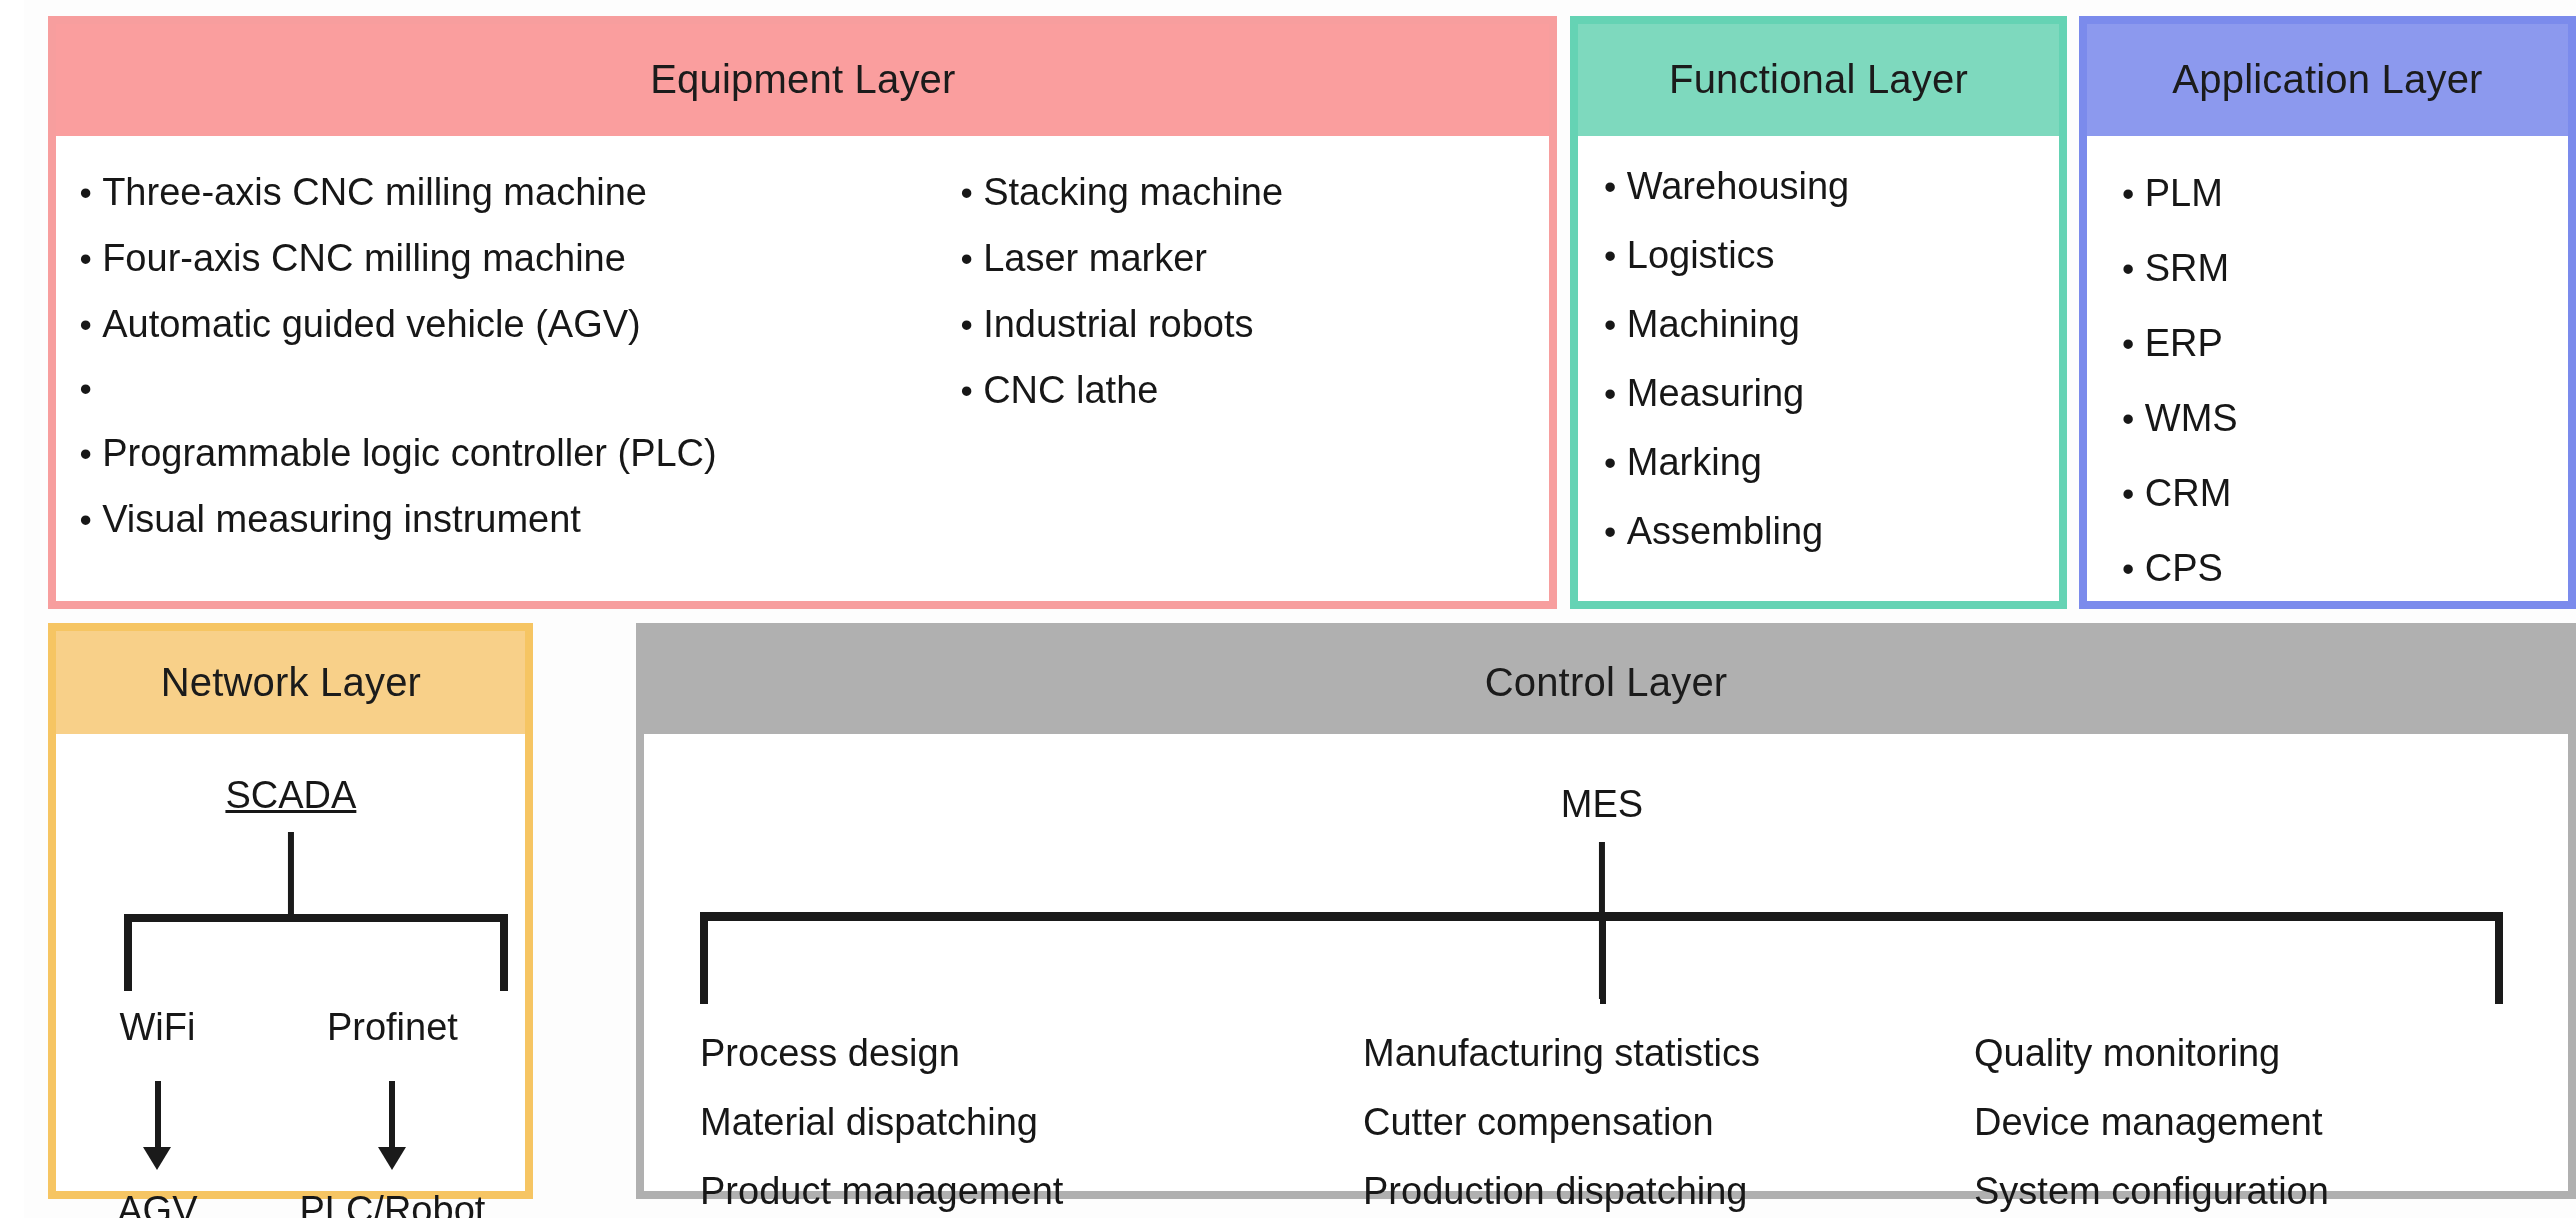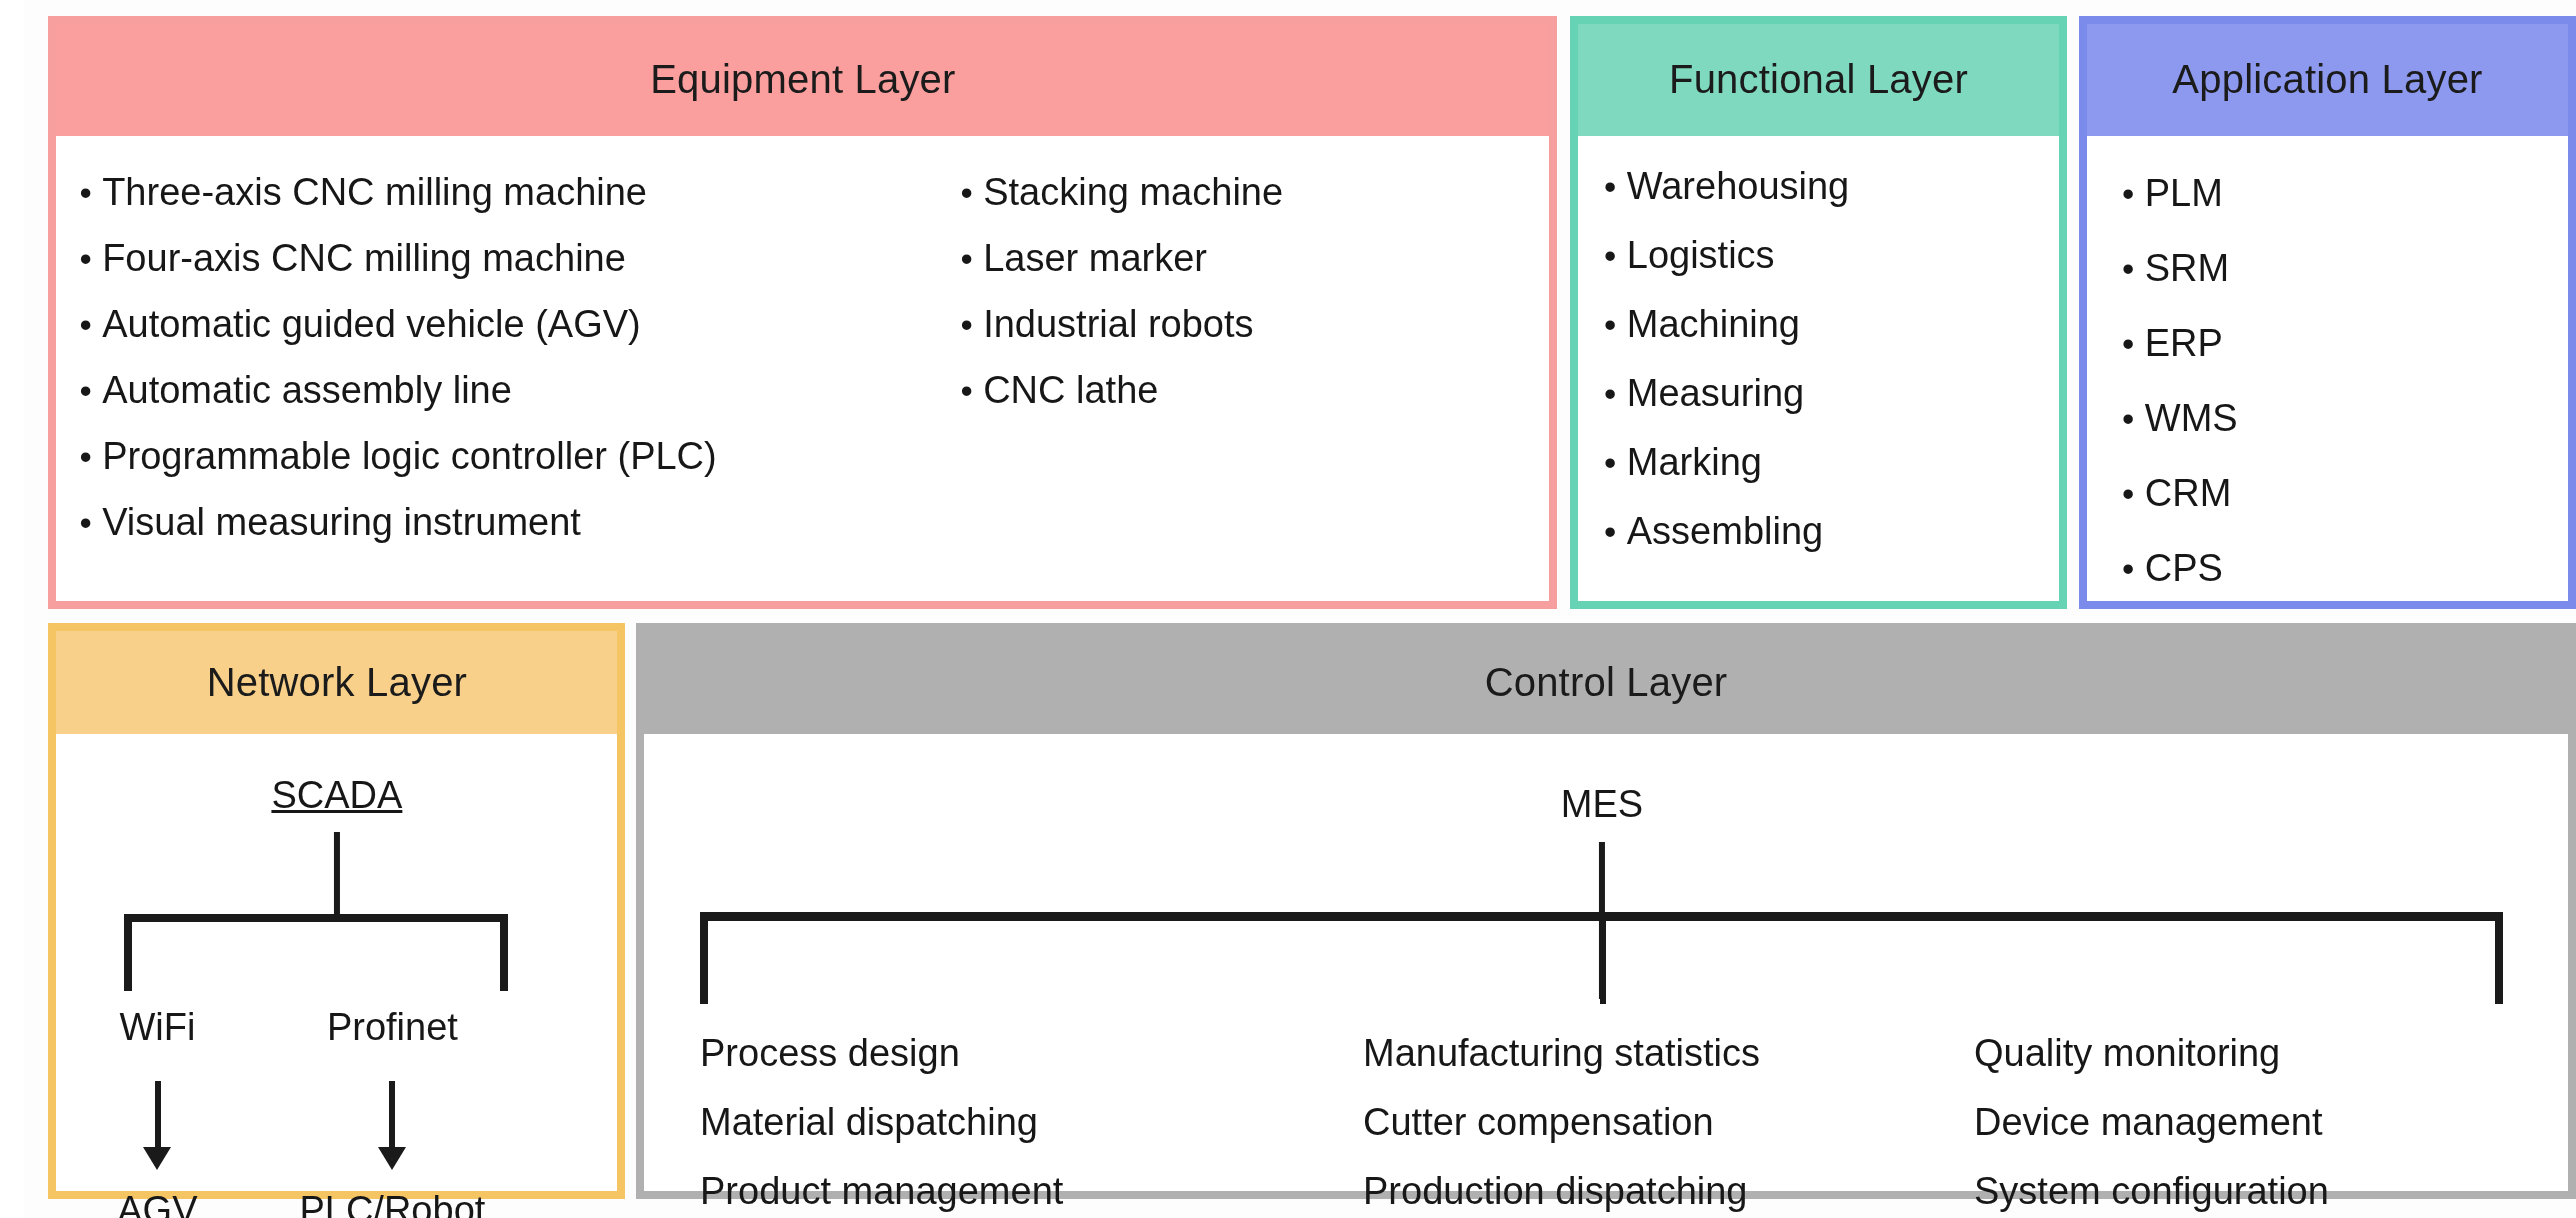--- a/index.html
+++ b/index.html
@@ -85,21 +85,21 @@
   #func-col { gap: 31px; }
 
   
   #application-box { left: 2055px; top: 15.7px; width: 497px; height: 593px;
                      border-color: #7b8bec; }
   #application-box .layer-header { height: 112px; background: #8c99ee; }
   #application-box .layer-body { padding: 38px 0 0 35px; }
   #app-col { gap: 37px; }
 
   
-  #network-box { left: 24.4px; top: 623px; width: 577px; height: 576px;
+  #network-box { left: 24.4px; top: 623px; width: 485px; height: 576px;
                  border-color: #f6c563; }
   #network-box .layer-header { height: 103px; background: #f8d089; }
   #network-box .layer-body { padding: 0; }
 
   
   #control-box { left: 612px; top: 623px; width: 1940px; height: 576px;
                  border-color: #b0b0b0; justify-content: flex-end; }
   #control-box .layer-header { height: 103px; background: #b0b0b0; }
   #control-box .layer-body { padding: 16px; text-decoration: underline; }
 
@@ -184,21 +184,20 @@
         <div class="bullet-item">
           <span class="bullet-dot">•</span>
           <span>Four-axis CNC milling machine</span>
         </div>
         <div class="bullet-item">
           <span class="bullet-dot">•</span>
           <span>Automatic guided vehicle (AGV)</span>
         </div>
         <div class="bullet-item">
           <span class="bullet-dot">•</span>
-          <span>Automatic assembly line</span>
         </div>
         <div class="bullet-item">
           <span class="bullet-dot">•</span>
           <span>Programmable logic controller (PLC)</span>
         </div>
         <div class="bullet-item">
           <span class="bullet-dot">•</span>
           <span>Visual measuring instrument</span>
         </div>
       </div>

